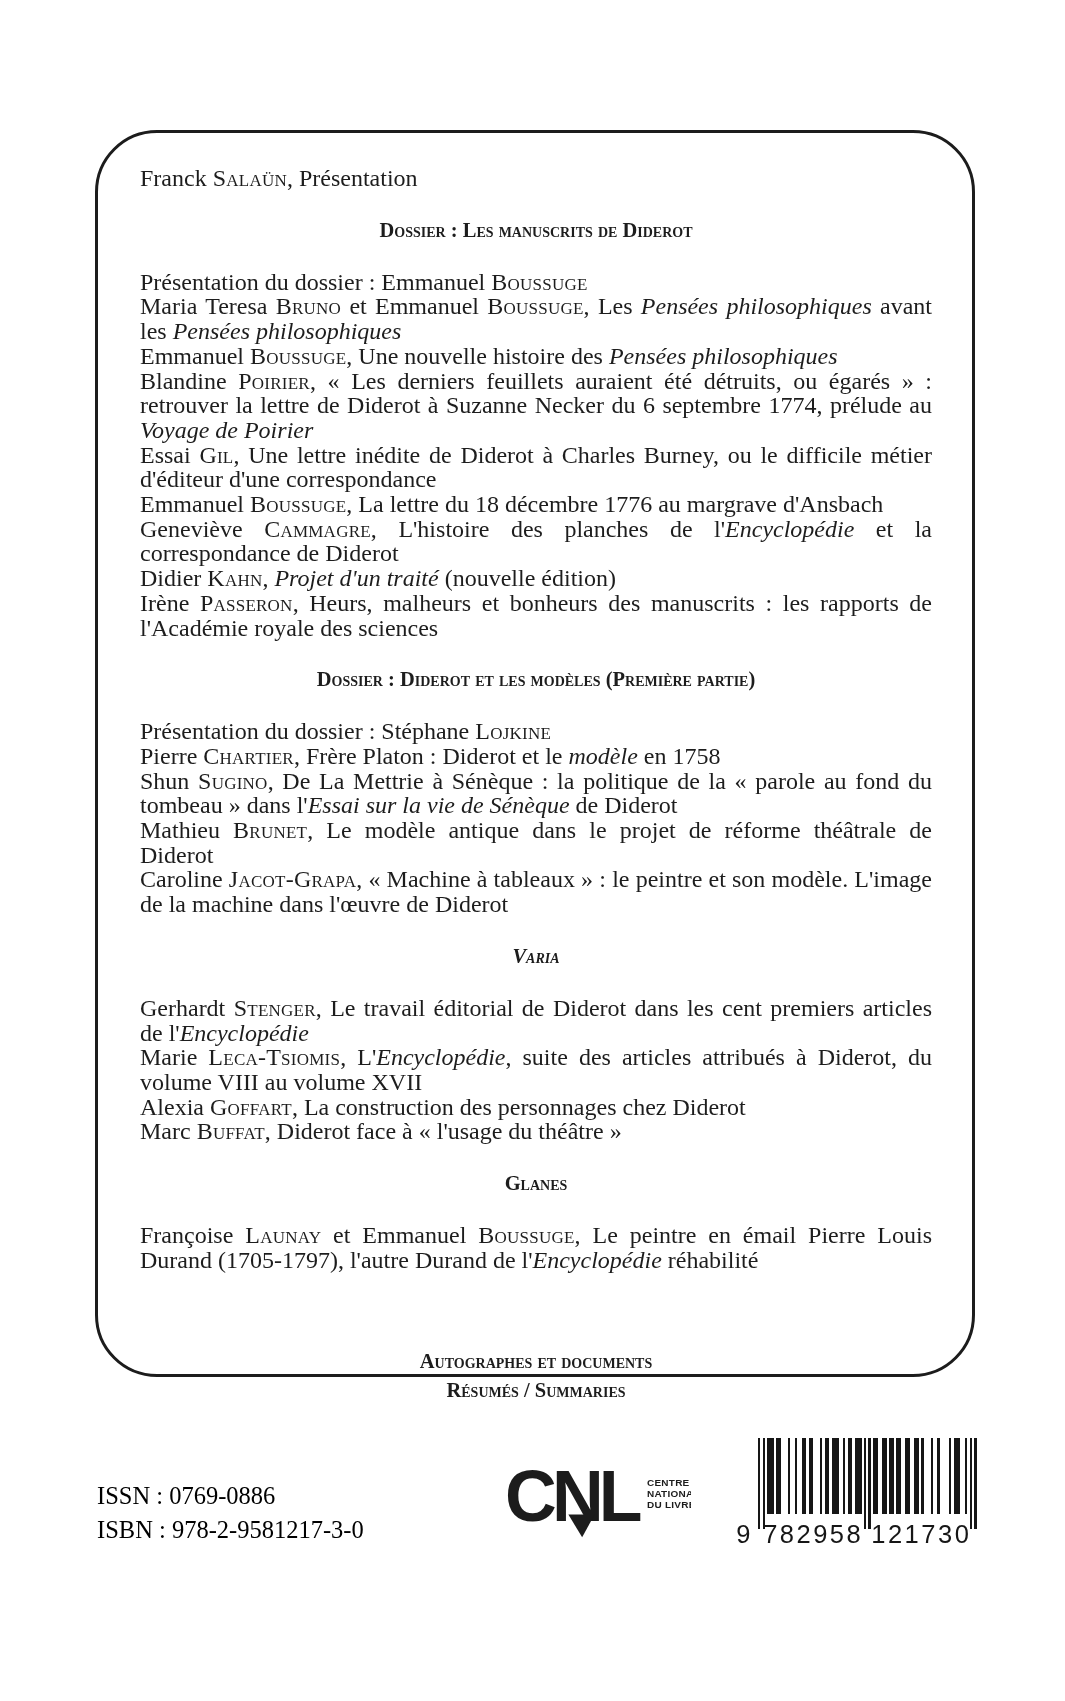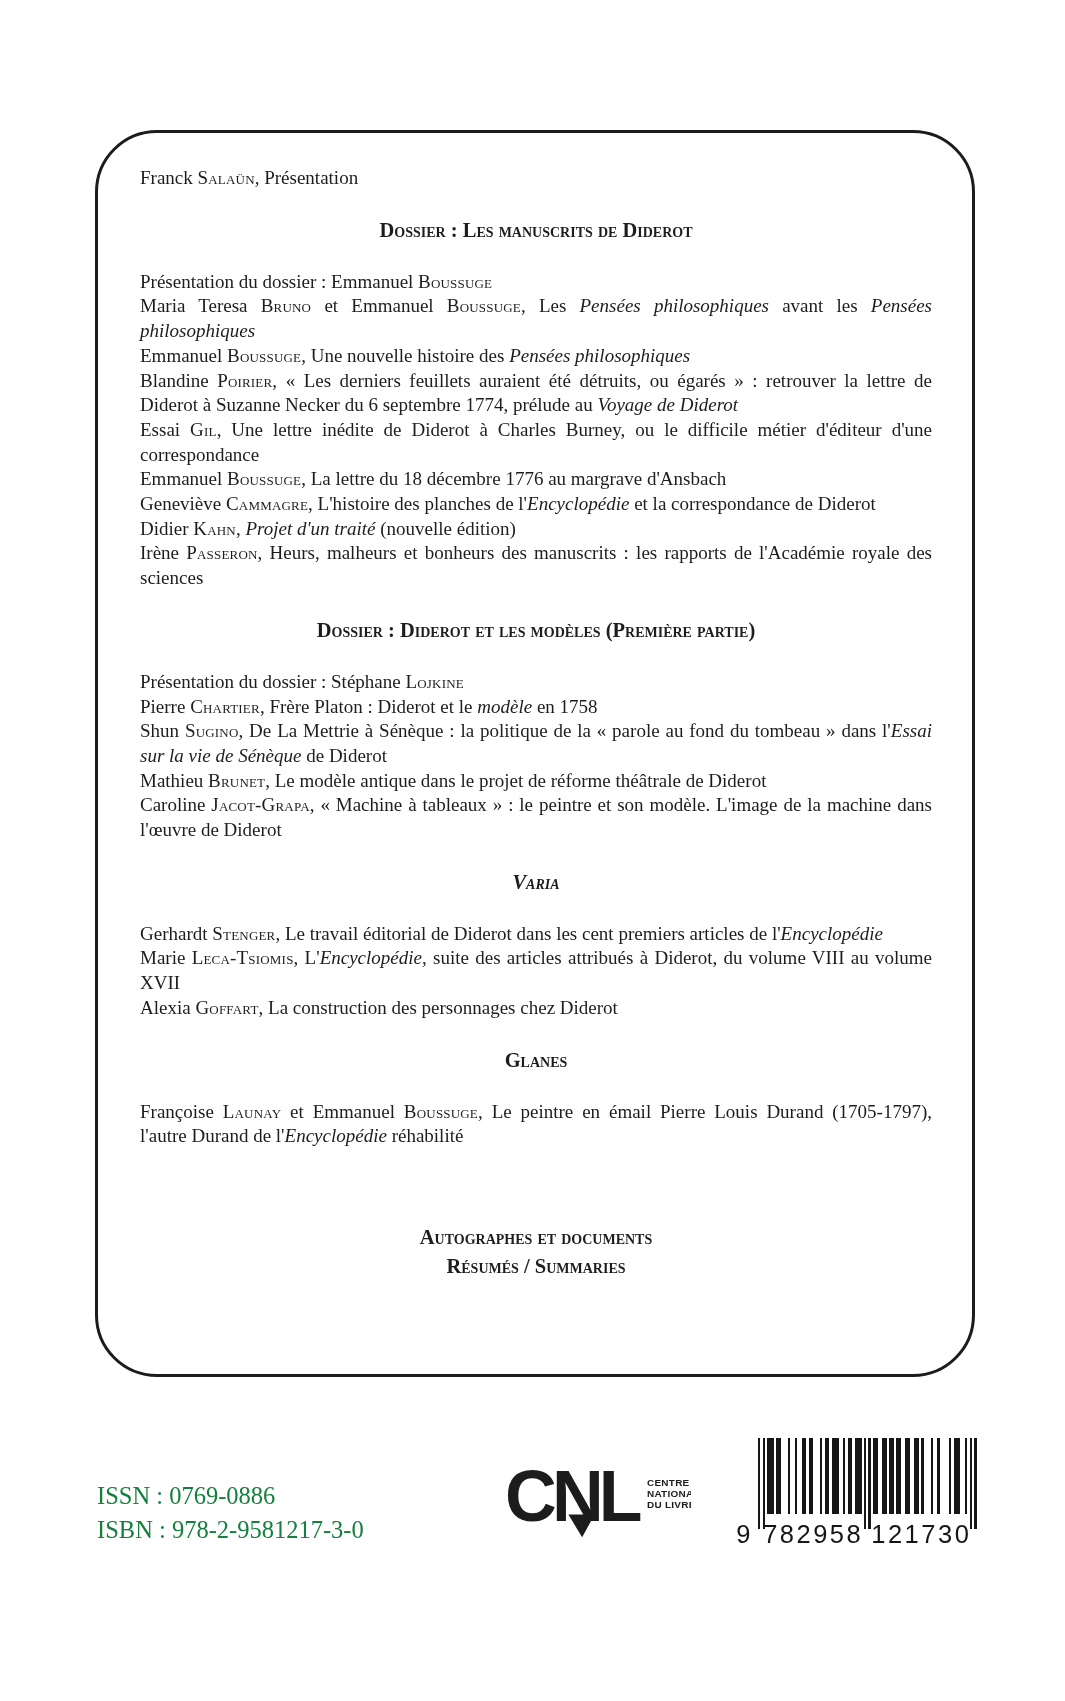--- a/index.html
+++ b/index.html
@@ -16,21 +16,21 @@
     left: 95px; top: 130px;
     width: 880px; height: 1247px;
     border: 3px solid #1c1c1c;
     border-radius: 62px;
     box-sizing: border-box;
     background: #ffffff;
   }
   .toc { padding: 33px 40px 0 42px; }
   .entry {
     margin: 0;
-    font-size: 19px;
+    font-size: 24px;
     line-height: 24.7px;
     text-align: justify;
   }
   .sc { font-variant: small-caps; letter-spacing: 0.01em; }
   .it { font-style: italic; }
   .heading {
     text-align: center;
     font-weight: bold;
     font-variant: small-caps;
     font-size: 20.5px;
@@ -44,51 +44,52 @@
     font-weight: bold;
     font-variant: small-caps;
     font-size: 20.5px;
     line-height: 29px;
   }
   .imprint {
     position: absolute;
     left: 97px; top: 1479px;
     font-size: 24.5px;
     line-height: 34px;
-    color: #15803d;
+    color: #000000;
   }
   .cnl { position: absolute; left: 505px; top: 1455px; }
   .barcode { position: absolute; left: 736px; top: 1438px; }
 </style>
 </head>
 <body>
 
 <div class="cover-box">
   <div class="toc">
       <p class="entry"><span>Franck </span><span class="sc">Salaün</span><span>, Présentation</span></p>
       <div class="heading">Dossier&nbsp;: Les manuscrits de Diderot</div>
       <p class="entry"><span>Présentation du dossier&nbsp;: Emmanuel </span><span class="sc">Boussuge</span></p>
       <p class="entry"><span>Maria Teresa </span><span class="sc">Bruno</span><span> et Emmanuel </span><span class="sc">Boussuge</span><span>, Les </span><span class="it">Pensées philosophiques</span><span> avant les </span><span class="it">Pensées philosophiques</span></p>
       <p class="entry"><span>Emmanuel </span><span class="sc">Boussuge</span><span>, Une nouvelle histoire des </span><span class="it">Pensées philosophiques</span></p>
-      <p class="entry"><span>Blandine </span><span class="sc">Poirier</span><span>, «&nbsp;Les derniers feuillets auraient été détruits, ou égarés&nbsp;»&nbsp;: retrouver la lettre de Diderot à Suzanne Necker du 6 septembre 1774, prélude au </span><span class="it">Voyage de Diderot</span></p>
+      <p class="entry"><span>Blandine </span><span class="sc">Poirier</span><span>, «&nbsp;Les derniers feuillets auraient été détruits, ou égarés&nbsp;»&nbsp;: retrouver la lettre de Diderot à Suzanne Necker du 6 septembre 1774, prélude au </span><span class="it">Voyage de Poirier</span></p>
       <p class="entry"><span>Essai </span><span class="sc">Gil</span><span>, Une lettre inédite de Diderot à Charles Burney, ou le difficile métier d'éditeur d'une correspondance</span></p>
       <p class="entry"><span>Emmanuel </span><span class="sc">Boussuge</span><span>, La lettre du 18 décembre 1776 au margrave d'Ansbach</span></p>
       <p class="entry"><span>Geneviève </span><span class="sc">Cammagre</span><span>, L'histoire des planches de l'</span><span class="it">Encyclopédie</span><span> et la correspondance de Diderot</span></p>
       <p class="entry"><span>Didier </span><span class="sc">Kahn</span><span>, </span><span class="it">Projet d'un traité</span><span> (nouvelle édition)</span></p>
       <p class="entry"><span>Irène </span><span class="sc">Passeron</span><span>, Heurs, malheurs et bonheurs des manuscrits&nbsp;: les rapports de l'Académie royale des sciences</span></p>
       <div class="heading">Dossier&nbsp;: Diderot et les modèles (Première partie)</div>
       <p class="entry"><span>Présentation du dossier&nbsp;: Stéphane </span><span class="sc">Lojkine</span></p>
       <p class="entry"><span>Pierre </span><span class="sc">Chartier</span><span>, Frère Platon&nbsp;: Diderot et le </span><span class="it">modèle</span><span> en 1758</span></p>
       <p class="entry"><span>Shun </span><span class="sc">Sugino</span><span>, De La Mettrie à Sénèque&nbsp;: la politique de la «&nbsp;parole au fond du tombeau&nbsp;» dans l'</span><span class="it">Essai sur la vie de Sénèque</span><span> de Diderot</span></p>
       <p class="entry"><span>Mathieu </span><span class="sc">Brunet</span><span>, Le modèle antique dans le projet de réforme théâtrale de Diderot</span></p>
       <p class="entry"><span>Caroline </span><span class="sc">Jacot-Grapa</span><span>, «&nbsp;Machine à tableaux&nbsp;»&nbsp;: le peintre et son modèle. L'image de la machine dans l'œuvre de Diderot</span></p>
       <div class="heading hit">Varia</div>
       <p class="entry"><span>Gerhardt </span><span class="sc">Stenger</span><span>, Le travail éditorial de Diderot dans les cent premiers articles de l'</span><span class="it">Ency­clopédie</span></p>
       <p class="entry"><span>Marie </span><span class="sc">Leca-Tsiomis</span><span>, L'</span><span class="it">Encyclopédie</span><span>, suite des articles attribués à Diderot, du volume VIII au volume XVII</span></p>
       <p class="entry"><span>Alexia </span><span class="sc">Goffart</span><span>, La construction des personnages chez Diderot</span></p>
+      <p class="entry"><span>Marc </span><span class="sc">Buffat</span><span>, Diderot face à «&nbsp;l'usage du théâtre&nbsp;»</span></p>
       <div class="heading">Glanes</div>
       <p class="entry"><span>Françoise </span><span class="sc">Launay</span><span> et Emmanuel </span><span class="sc">Boussuge</span><span>, Le peintre en émail Pierre Louis Durand (1705-1797), l'autre Durand de l'</span><span class="it">Encyclopédie</span><span> réhabilité</span></p>
       <div class="closing">
         <div>Autographes et documents</div>
         <div>Résumés / Summaries</div>
       </div>
     </div>
 </div>
 
 <div class="imprint">

